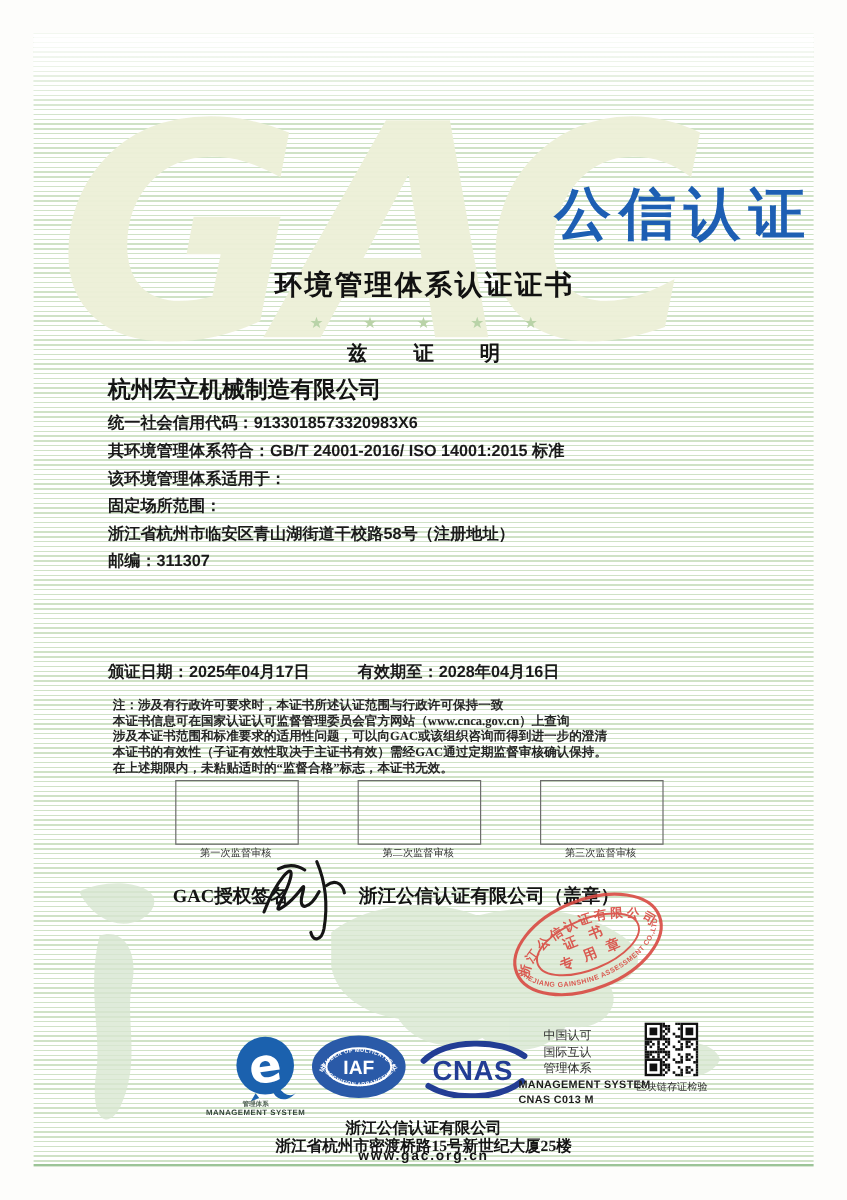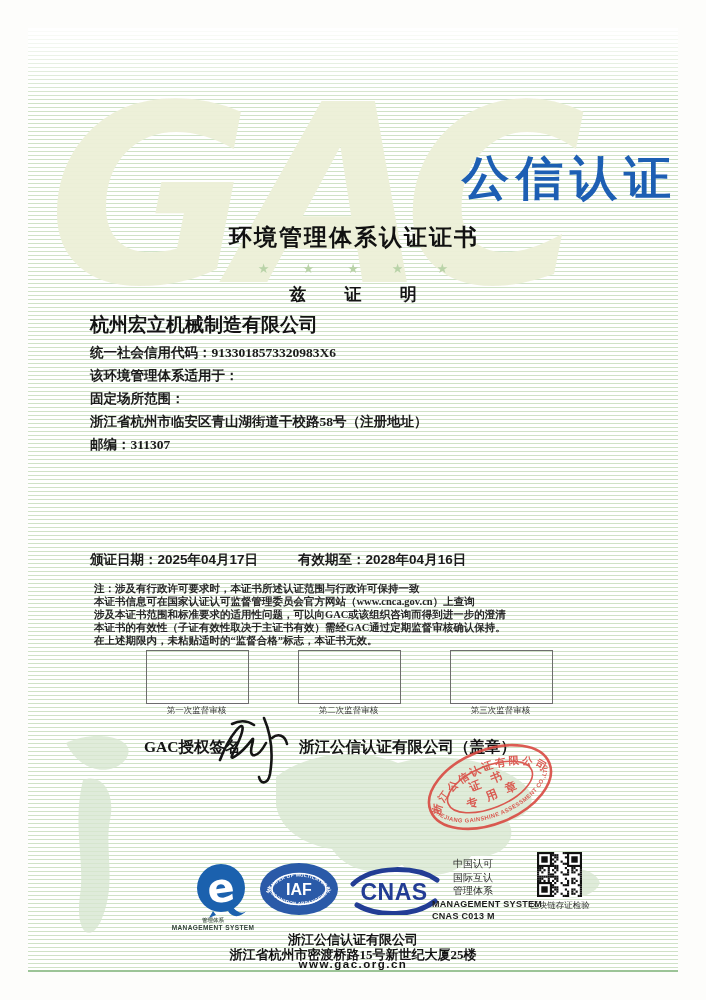--- a/index.html
+++ b/index.html
@@ -19,21 +19,21 @@
   .subtitle{position:absolute;left:28px;top:222px;width:650px;text-align:center;
          font-family:"Liberation Serif",serif;font-size:23px;font-weight:bold;color:#111;
          letter-spacing:2px;text-indent:2px;}
   .stars{position:absolute;left:28px;top:261px;width:650px;text-align:center;
          font-size:13px;color:#b9d3a8;letter-spacing:33px;text-indent:33px;}
   .certify{position:absolute;left:28px;top:283px;width:650px;text-align:center;
          font-family:"Liberation Serif",serif;font-size:17px;font-weight:bold;color:#141414;
          letter-spacing:17px;text-indent:17px;}
   .company{position:absolute;left:90px;top:312px;font-size:19px;font-weight:bold;color:#141414;}
   .body-lines{position:absolute;left:90px;top:341px;width:545px;font-size:13.5px;font-weight:bold;}
-  .body-lines div{line-height:23px;white-space:nowrap;font-family:Liberation Serif, serif;}
+  .body-lines div{line-height:23px;white-space:nowrap;}
   .dates{position:absolute;left:90px;top:548px;display:flex;gap:40px;
          font-size:13.5px;font-weight:bold;line-height:23px;}
   .notes{position:absolute;left:94px;top:582px;width:520px;
          font-family:"Liberation Serif",serif;font-size:10.5px;font-weight:bold;color:#262626;}
   .notes div{line-height:13px;white-space:nowrap;}
   .sup-box{position:absolute;top:650px;width:101px;height:52px;border:1px solid #6d6d6d;}
   .sup-label{position:absolute;top:705px;width:101px;text-align:center;
          font-family:"Liberation Serif",serif;font-size:8.5px;color:#333;}
   .b1{left:146px}.b2{left:298px}.b3{left:450px}
   .sig-label{position:absolute;left:144px;top:737px;font-family:"Liberation Serif",serif;
@@ -82,20 +82,21 @@
 
   <div class="title">公信认证</div>
   <div class="subtitle">环境管理体系认证证书</div>
   <div class="stars">★★★★★</div>
   <div class="certify">兹 证 明</div>
 
   <div class="company">杭州宏立机械制造有限公司</div>
 
   <div class="body-lines">
     <div>统一社会信用代码：9133018573320983X6</div>
+    <div>其环境管理体系符合：GB/T 24001-2016/ ISO 14001:2015 标准</div>
     <div>该环境管理体系适用于：</div>
     <div>固定场所范围：</div>
     <div>浙江省杭州市临安区青山湖街道干校路58号（注册地址）</div>
     <div>邮编：311307</div>
   </div>
 
   <div class="dates">
     <span>颁证日期：2025年04月17日</span>
     <span>有效期至：2028年04月16日</span>
   </div>

